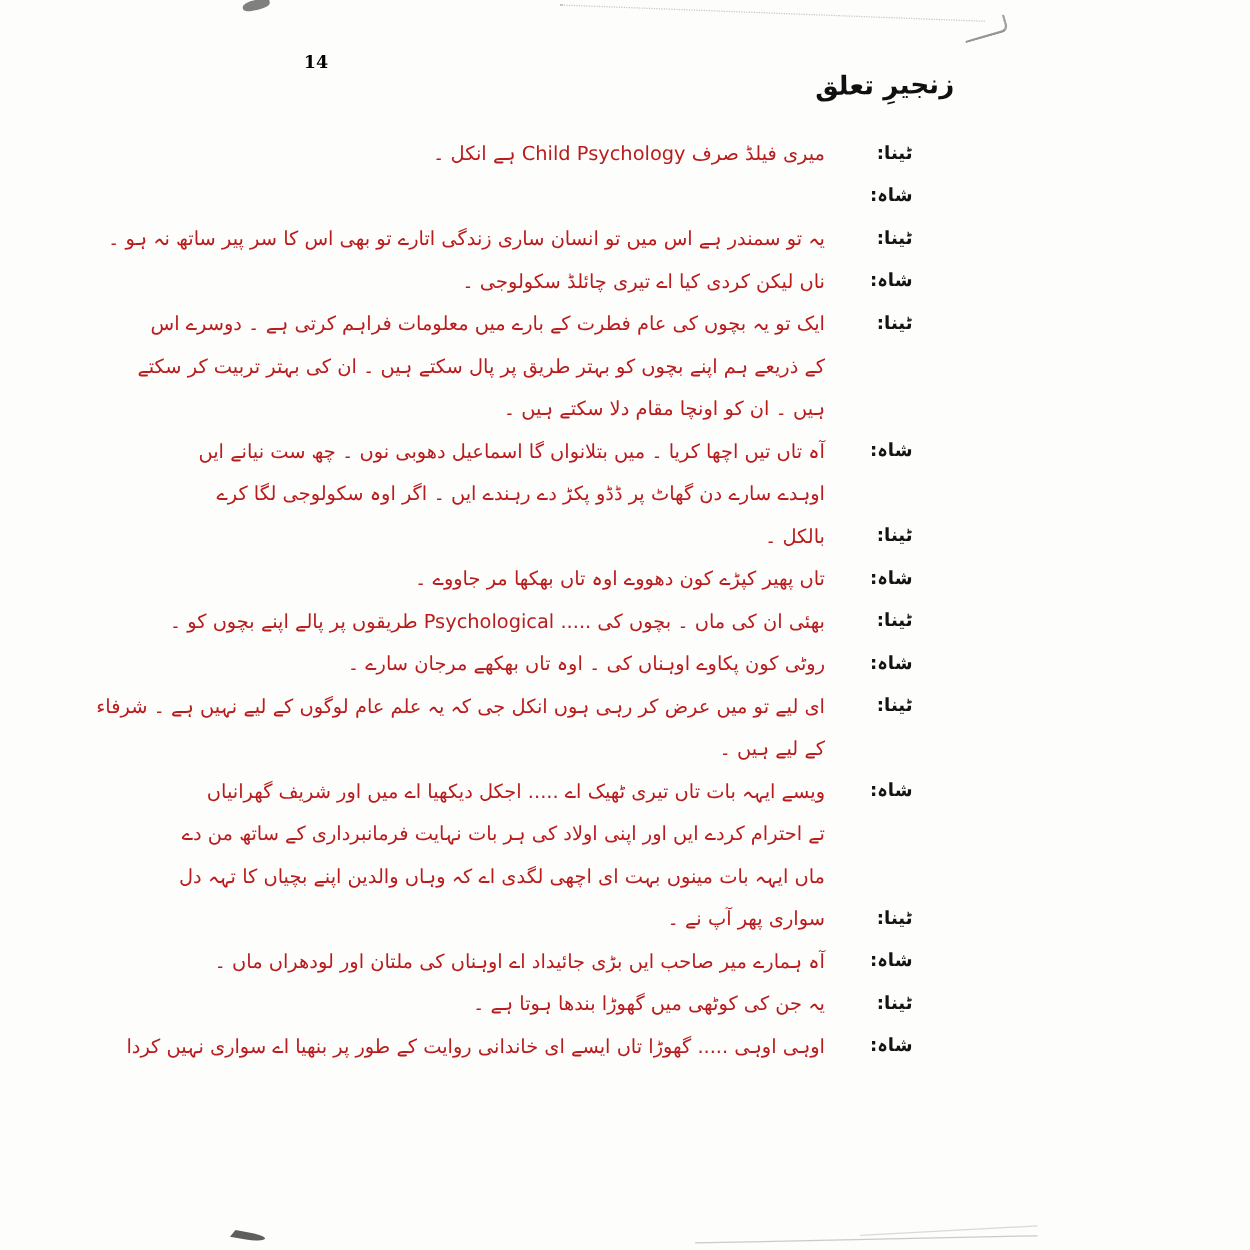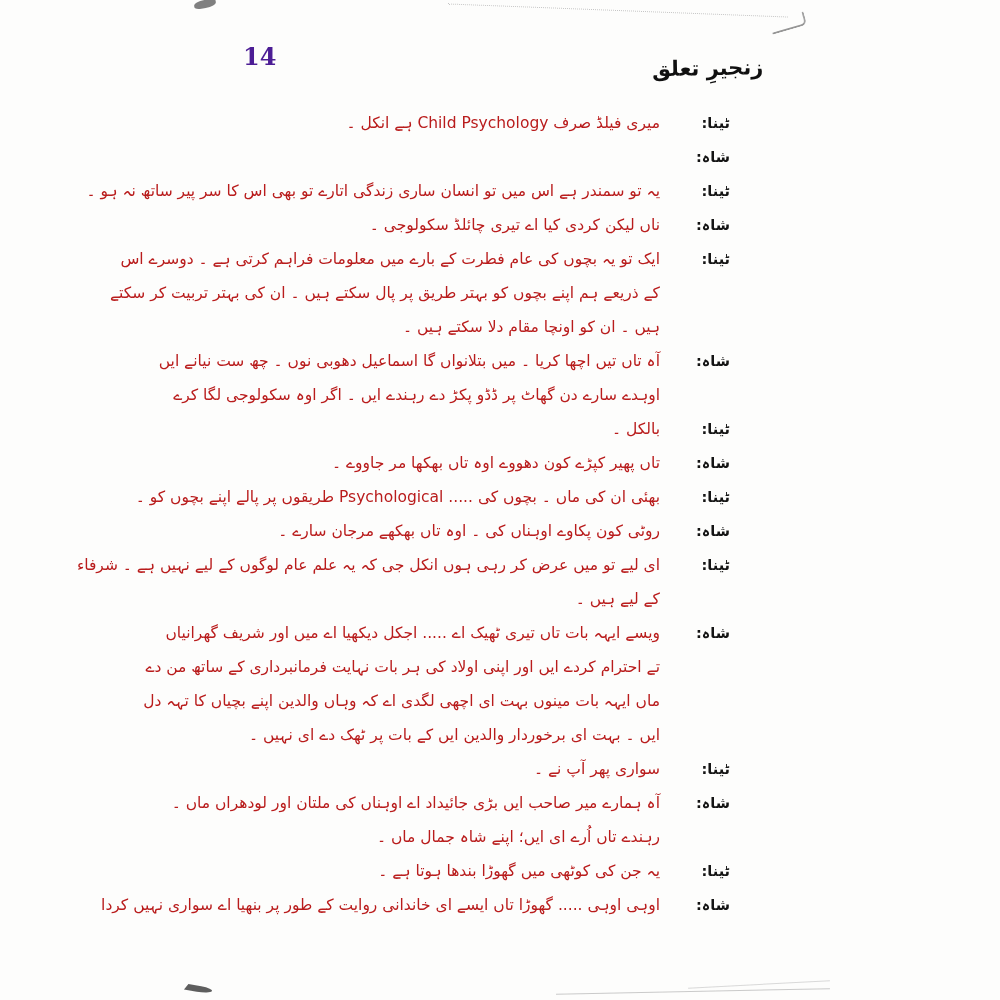--- a/index.html
+++ b/index.html
@@ -5,21 +5,21 @@
   html,body{margin:0;padding:0;}
   body{
     width:1000px;height:1000px;position:relative;overflow:hidden;
     background:#fdfdfc;
     font-family:"DejaVu Sans",sans-serif;
     color:#161616;
   }
   .page{position:absolute;inset:0;background:#fdfdfc;}
   .page-number{
     position:absolute;left:243px;top:42px;
-    font-family:"DejaVu Serif",serif;font-weight:bold;font-size:24px;color:#4c1d95;text-align:center;
+    font-family:"DejaVu Serif",serif;font-weight:bold;font-size:14px;color:#000000;text-align:center;
   }
   .book-title{
     position:absolute;left:652px;top:56px;width:130px;
     direction:rtl;text-align:left;
     font-weight:bold;font-size:21px;color:#101010;
     transform:rotate(-1deg);
   }
   .dialogue{position:absolute;left:190px;top:106px;width:540px;}
   .row{position:relative;height:34px;line-height:34px;}
   .speaker{
@@ -120,34 +120,26 @@
       </div>
     <div class="row">
         <span class="speaker"></span>
         <span class="t" lang="ur">تے احترام کردے ایں اور اپنی اولاد کی ہر بات نہایت فرمانبرداری کے ساتھ من دے</span>
       </div>
     <div class="row">
         <span class="speaker"></span>
         <span class="t" lang="ur">ماں ایہہ بات مینوں بہت ای اچھی لگدی اے کہ وہاں والدین اپنے بچیاں کا تہہ دل</span>
       </div>
     <div class="row">
-        <span class="speaker"></span>
-        <span class="t" lang="ur">ایں ۔ بہت ای برخوردار والدین ایں کے بات پر ٹھک دے ای نہیں ۔</span>
-      </div>
-    <div class="row">
         <span class="speaker">ٹینا:</span>
         <span class="t" lang="ur">سواری پھر آپ نے ۔</span>
       </div>
     <div class="row">
         <span class="speaker">شاہ:</span>
         <span class="t" lang="ur">آہ ہمارے میر صاحب ایں بڑی جائیداد اے اوہناں کی ملتان اور لودھراں ماں ۔</span>
-      </div>
-    <div class="row">
-        <span class="speaker"></span>
-        <span class="t" lang="ur">رہندے تاں اُرے ای ایں؛ اپنے شاہ جمال ماں ۔</span>
       </div>
     <div class="row">
         <span class="speaker">ٹینا:</span>
         <span class="t" lang="ur">یہ جن کی کوٹھی میں گھوڑا بندھا ہوتا ہے ۔</span>
       </div>
     <div class="row">
         <span class="speaker">شاہ:</span>
         <span class="t" lang="ur">اوہی اوہی ..... گھوڑا تاں ایسے ای خاندانی روایت کے طور پر بنھیا اے سواری نہیں کردا</span>
       </div>
   </div>

